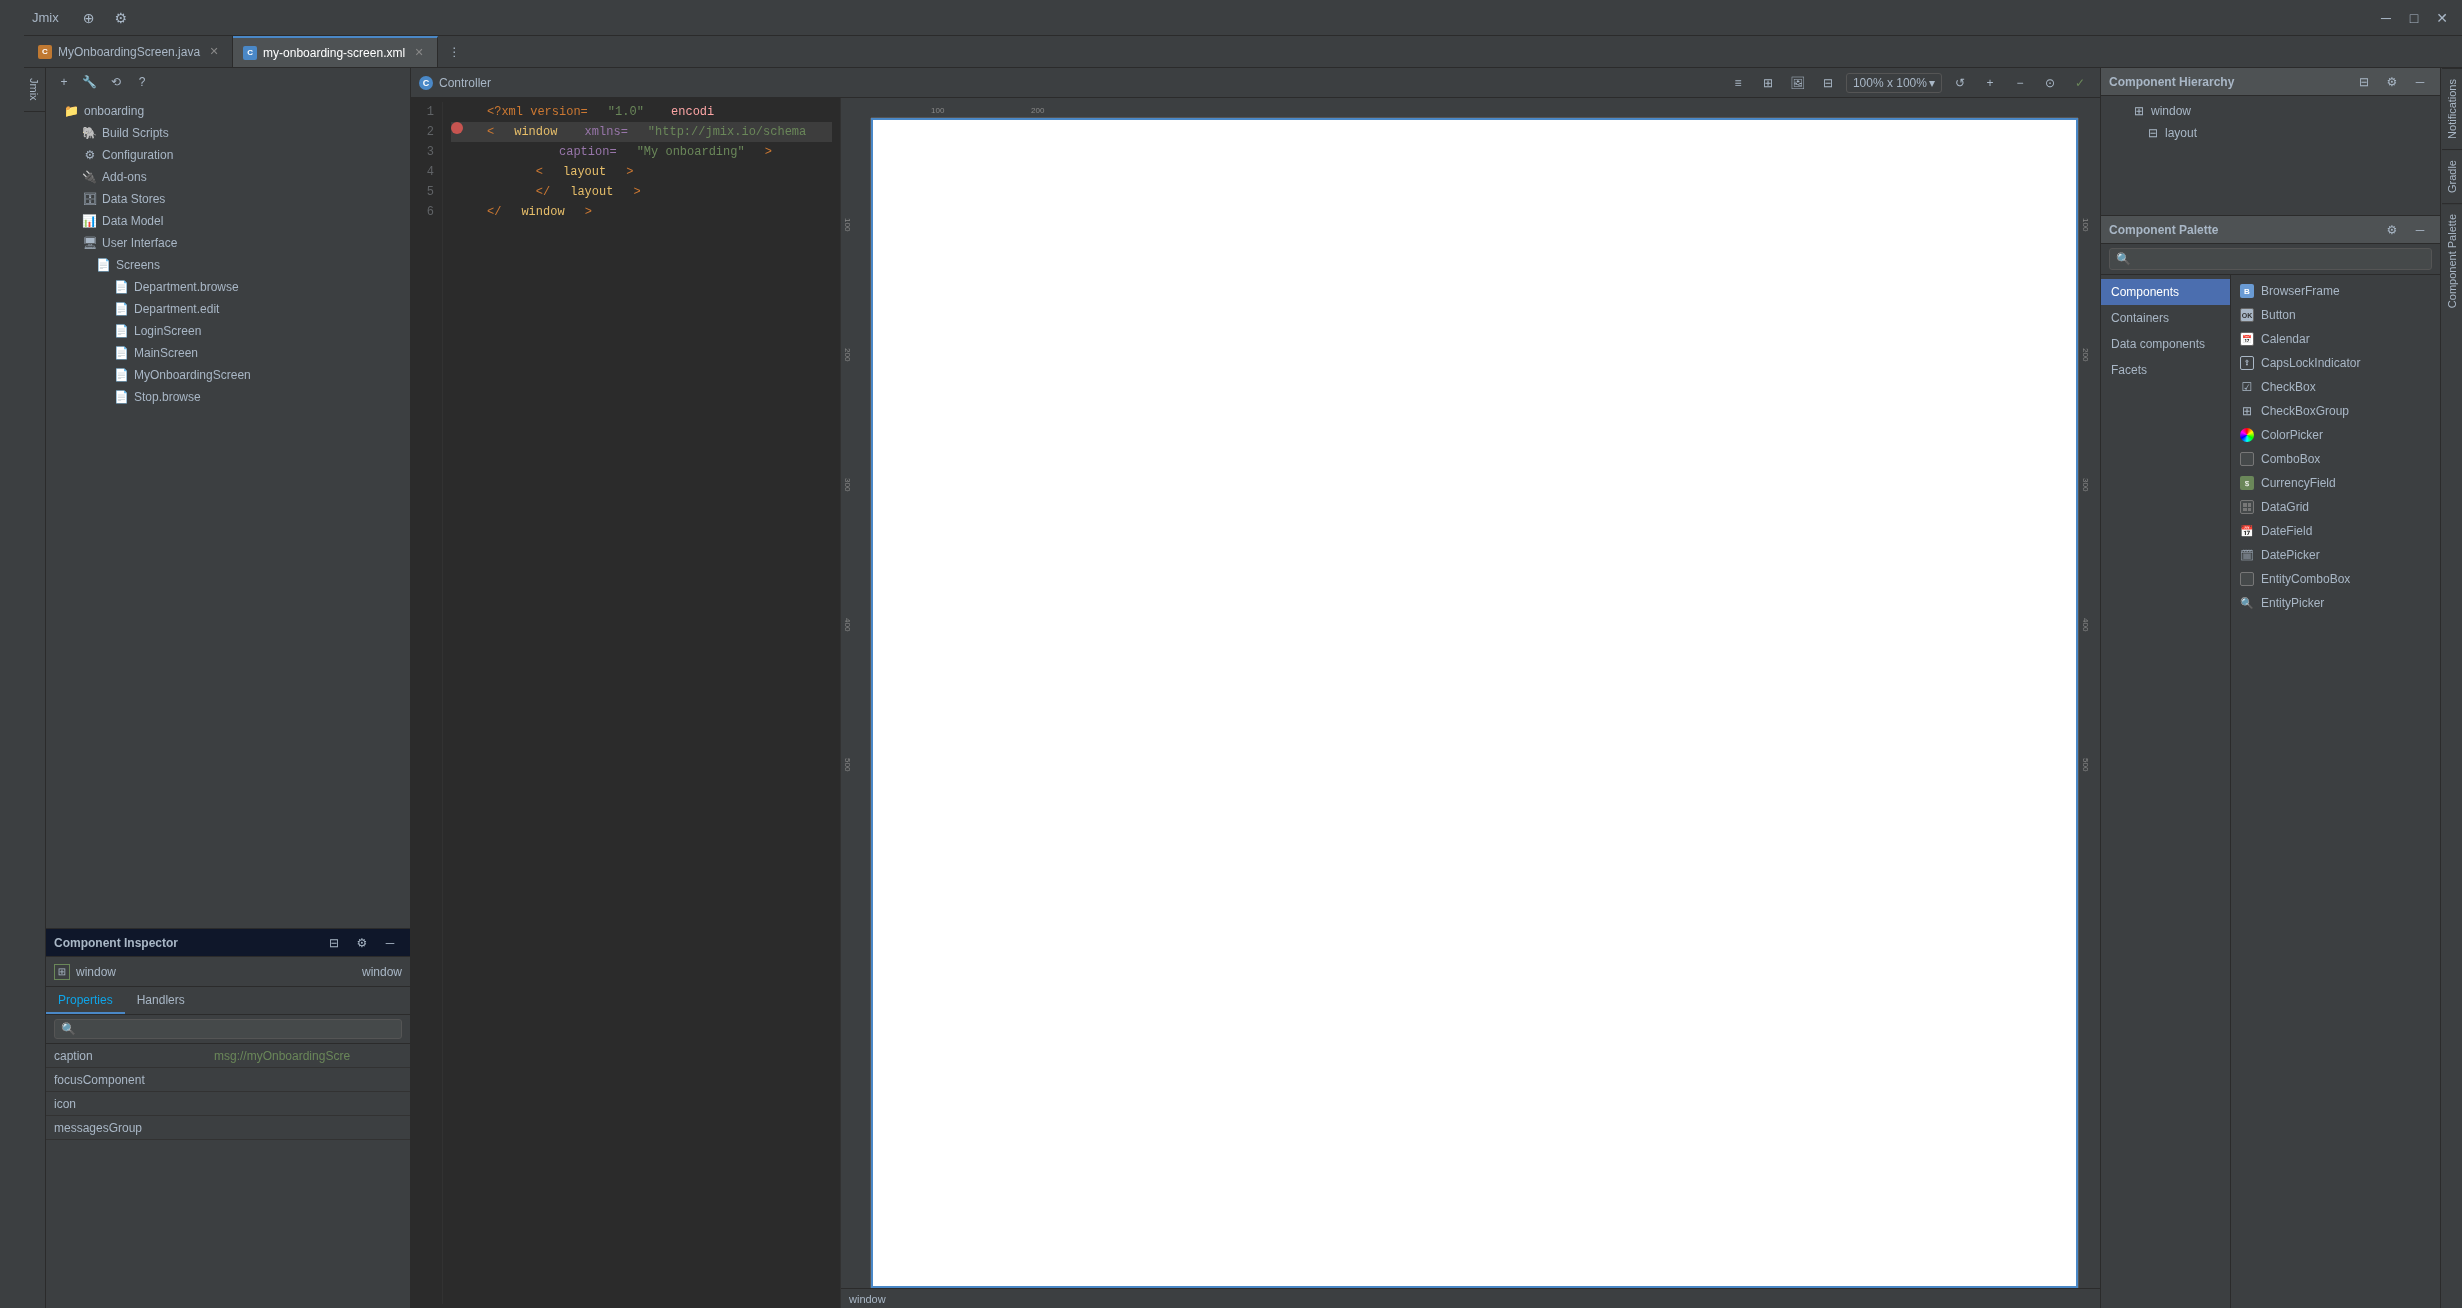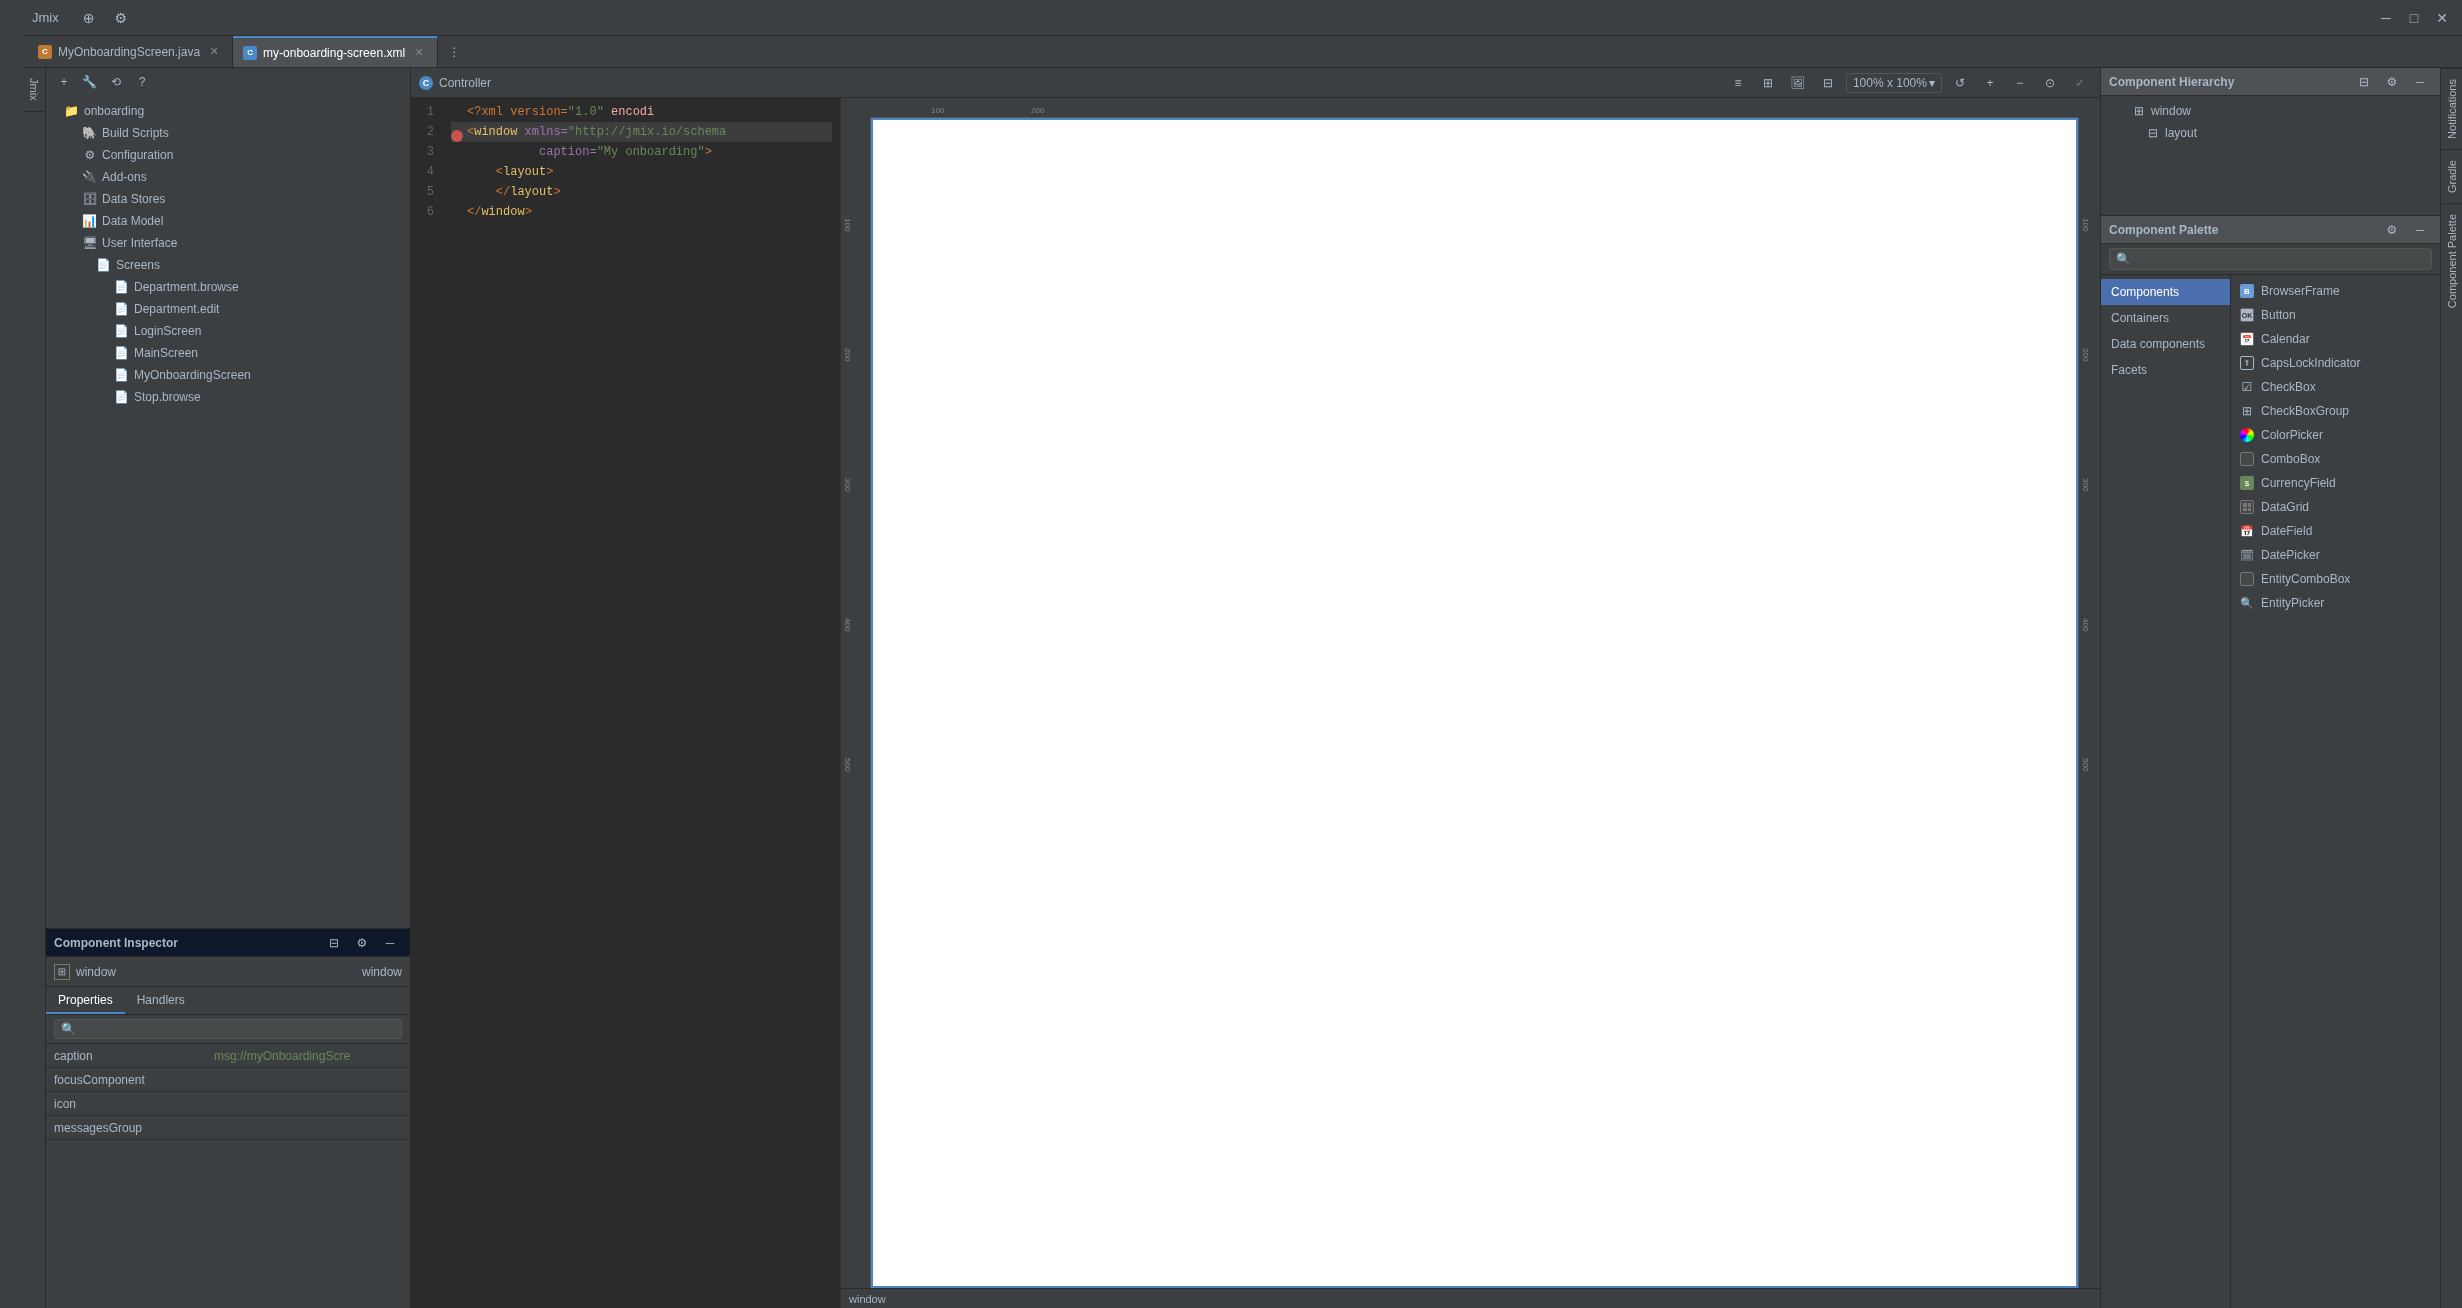--- a/index.html
+++ b/index.html
@@ -47,21 +47,21 @@
     .toolbar-btn { width: 24px; height: 24px; border: none; background: transparent; color: #a9b7c6; cursor: pointer; display: flex; align-items: center; justify-content: center; font-size: 12px; border-radius: 3px; }
     .zoom-display { display: flex; align-items: center; gap: 2px; color: #a9b7c6; font-size: 12px; padding: 2px 6px; border: 1px solid #555; border-radius: 3px; }
     
     .editor-split { display: flex; flex: 1; overflow: hidden; }
     
     
     .code-editor { width: 430px; background: #2b2b2b; border-right: 1px solid #323232; display: flex; flex-direction: column; flex-shrink: 0; overflow: hidden; }
     .code-content { display: flex; flex: 1; overflow: auto; padding: 4px 0; }
     .line-numbers { background: #2b2b2b; color: #606366; font-size: 12px; font-family: 'Courier New', monospace; padding: 0 8px; text-align: right; line-height: 20px; user-select: none; min-width: 32px; border-right: 1px solid #323232; }
     .code-lines { flex: 1; padding: 0 8px; font-family: 'Courier New', monospace; font-size: 12px; line-height: 20px; }
-    .code-line { white-space: pre; display: flex; align-items: flex-end; }
+    .code-line { white-space: pre; display: flex; align-items: flex-start; gap: 20px; }
     .code-line.highlighted { background: #3d3d3d; }
     .breakpoint { width: 12px; height: 12px; background: #c75450; border-radius: 50%; margin-right: 4px; flex-shrink: 0; }
     .breakpoint-placeholder { width: 16px; flex-shrink: 0; }
     
     
     .preview-canvas { flex: 1; background: #3c3f41; position: relative; overflow: hidden; }
     .ruler-h { position: absolute; top: 0; left: 30px; right: 0; height: 20px; background: #3c3f41; border-bottom: 1px solid #555; display: flex; align-items: flex-end; overflow: hidden; }
     .canvas-content { position: absolute; top: 20px; left: 30px; right: 20px; bottom: 0; background: #fff; border: 2px solid #4a88c7; }
     .ruler-corner { position: absolute; top: 0; left: 0; width: 30px; height: 20px; background: #3c3f41; }
     
@@ -89,21 +89,21 @@
     
     .left-bottom { height: 380px; background: #3c3f41; border-top: 1px solid #2b2b2b; display: flex; flex-direction: column; flex-shrink: 0; }
     
     .inspector-component-row { display: flex; align-items: center; padding: 4px 8px; gap: 6px; border-bottom: 1px solid #2b2b2b; height: 30px; }
     .inspector-component-icon { width: 16px; height: 16px; border: 1px solid #6a8759; background: #3c3f41; display: flex; align-items: center; justify-content: center; font-size: 10px; }
     .inspector-component-name { font-size: 12px; color: #a9b7c6; }
     .inspector-component-type { font-size: 12px; color: #a9b7c6; margin-left: auto; }
     
     .inspector-tabs { display: flex; border-bottom: 1px solid #2b2b2b; height: 28px; flex-shrink: 0; }
     .inspector-tab { padding: 0 12px; display: flex; align-items: center; cursor: pointer; font-size: 12px; color: #a9b7c6; border-bottom: 2px solid transparent; }
-    .inspector-tab.active { border-bottom-color: #4a88c7; color: #ffffff; }
+    .inspector-tab.active { border-bottom-color: #4a88c7; color: #0ea5e9; }
     
     .inspector-search { padding: 4px 8px; border-bottom: 1px solid #2b2b2b; }
     .inspector-search input { width: 100%; background: #45494a; border: 1px solid #555; color: #a9b7c6; padding: 2px 6px; font-size: 12px; border-radius: 3px; }
     
     .inspector-props { flex: 1; overflow-y: auto; }
     .prop-row { display: flex; height: 24px; align-items: center; border-bottom: 1px solid #323232; }
     .prop-name { width: 160px; padding: 0 8px; color: #a9b7c6; font-size: 12px; flex-shrink: 0; }
     .prop-value { flex: 1; padding: 0 8px; color: #6a8759; font-size: 12px; white-space: nowrap; overflow: hidden; text-overflow: ellipsis; }
     
     

